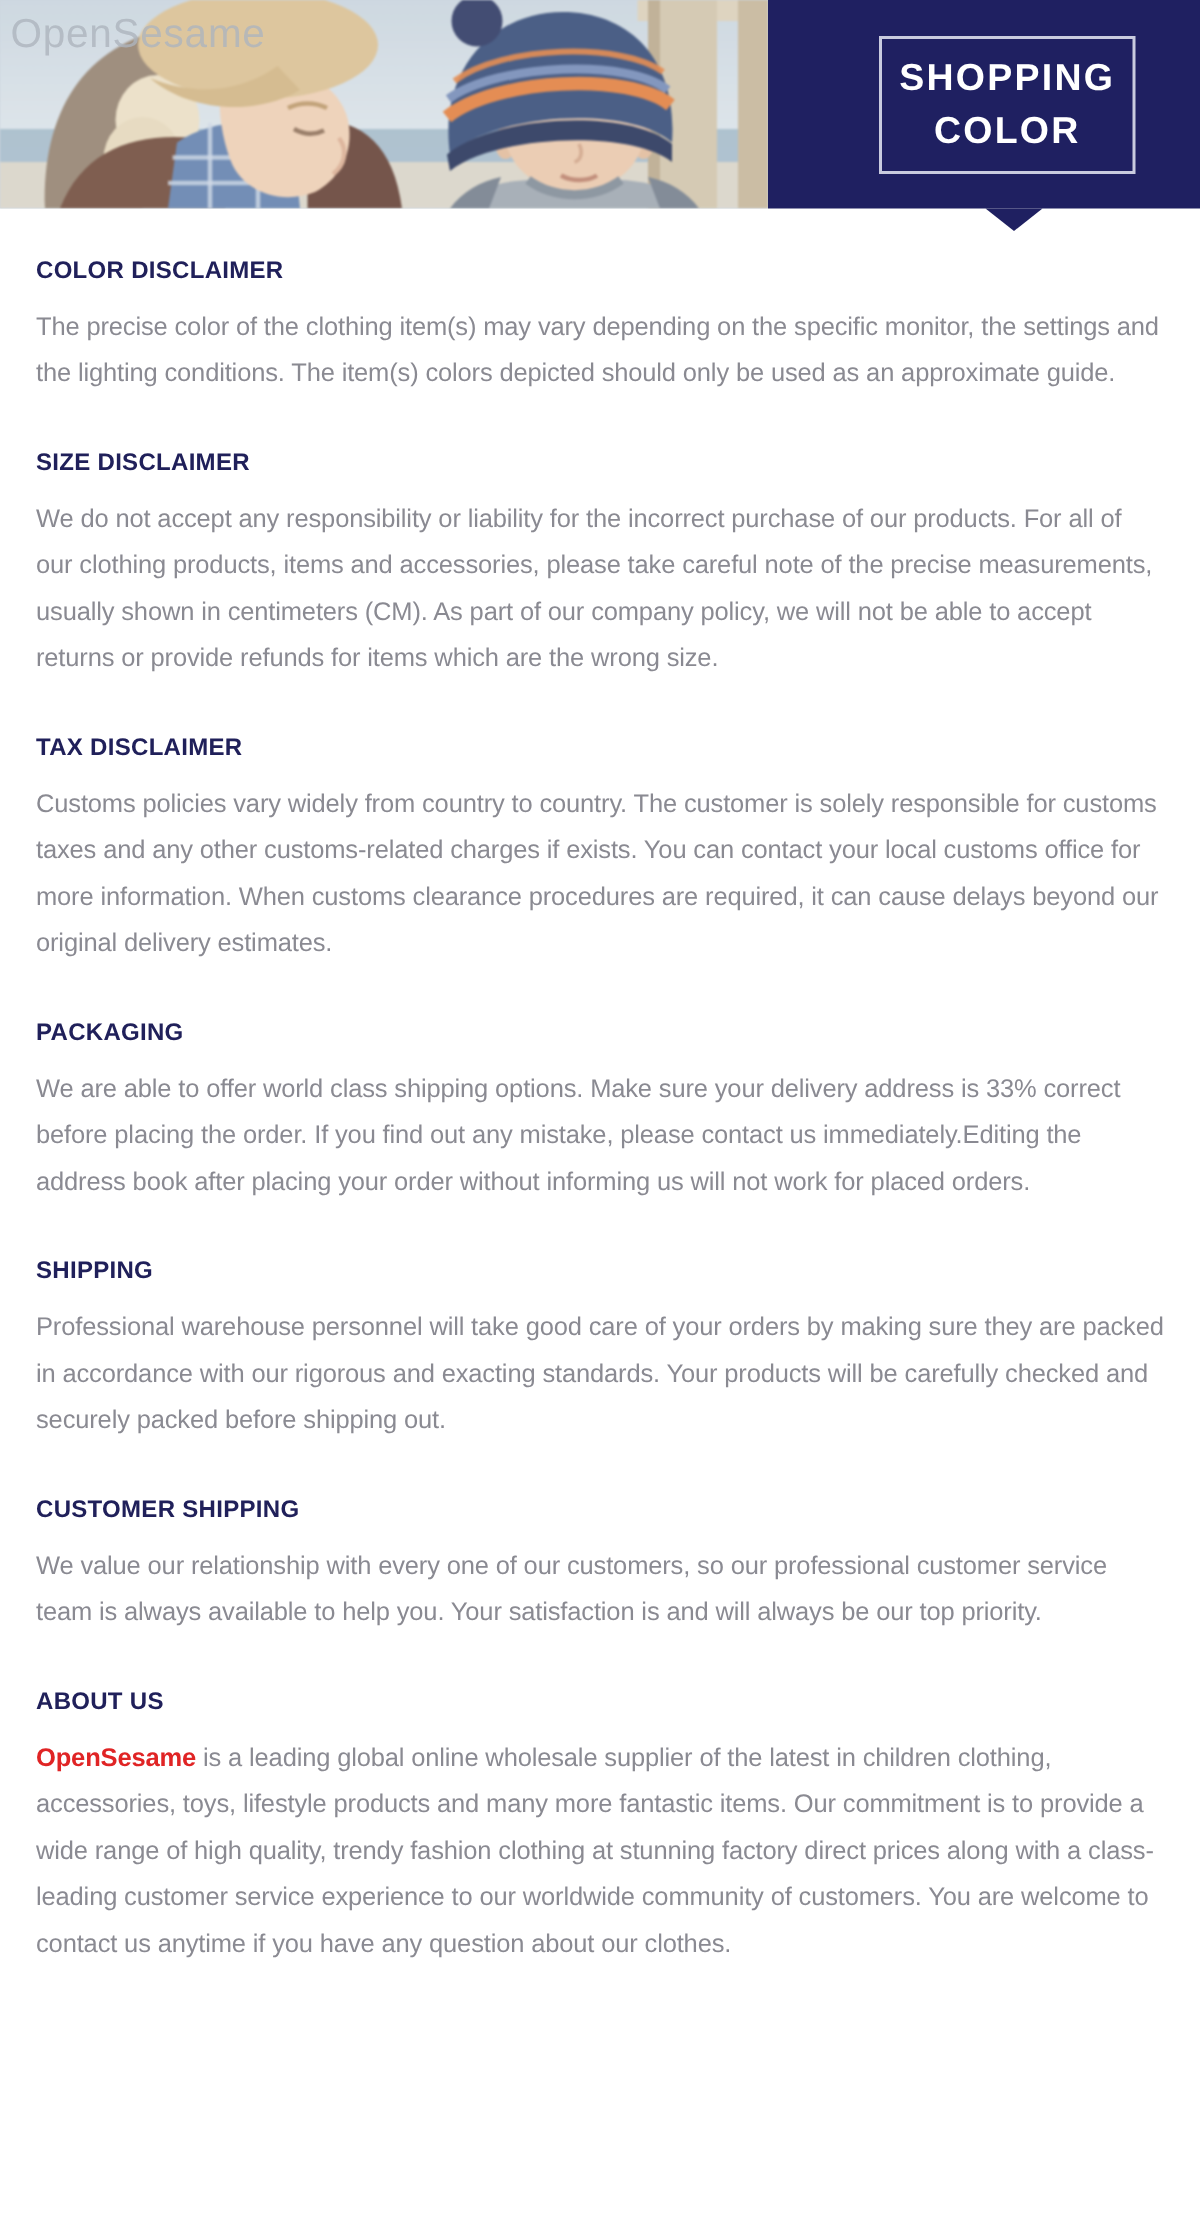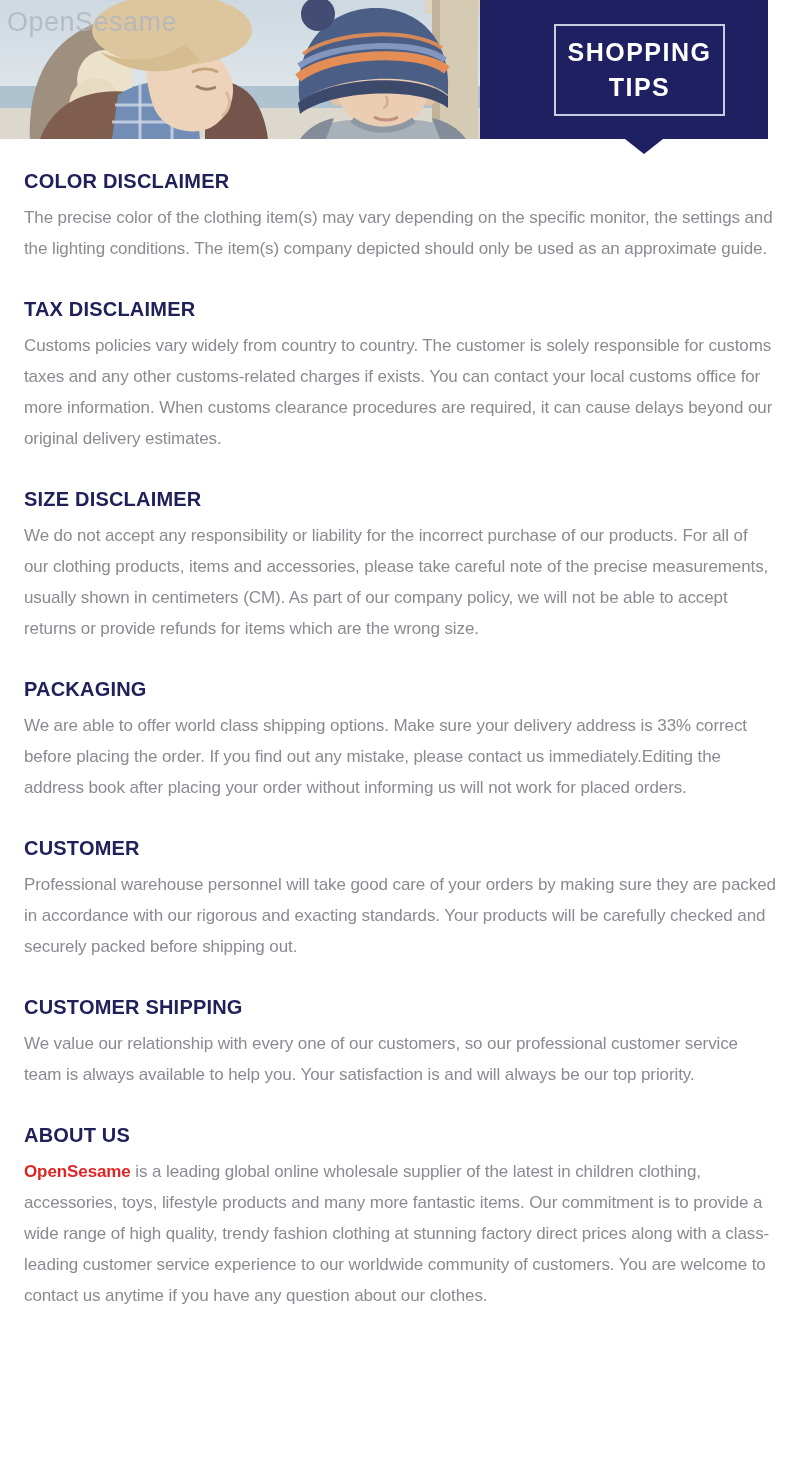--- a/index.html
+++ b/index.html
@@ -20,21 +20,21 @@
     width: 512px; height: 139px;
     overflow: hidden; background: #ccd6de;
   }
   .photo svg { display: block; filter: blur(0.7px); }
   .watermark {
     position: absolute; left: 7px; top: 7px;
     font-size: 27px; color: #aeb5be; opacity: 0.8;
     letter-spacing: 0.5px; white-space: nowrap;
   }
   .panel {
-    position: absolute; left: 480px; top: 0;
+    position: absolute; left: 512px; top: 0;
     width: 288px; height: 139px;
     background: #1f2061;
   }
   .badge-box {
     position: absolute; left: 74px; top: 24px;
     width: 171px; height: 92px;
     border: 2px solid #c9cbdf;
     display: flex; flex-direction: column;
     align-items: center; justify-content: center;
   }
@@ -49,21 +49,21 @@
     border-right: 19px solid transparent;
     border-top: 15px solid #1f2061;
   }
 
   
   .content { padding: 31px 24px 0 24px; }
   .section { margin-bottom: 34px; }
   .section:last-child { margin-bottom: 0; }
   .section h3 {
     margin: 0 0 10px 0;
-    font-size: 20px; line-height: 22px;
+    font-size: 16px; line-height: 22px;
     color: #20205a; font-weight: 700;
     letter-spacing: 0.2px;
   }
   .section p {
     margin: 0;
     font-size: 17px; line-height: 31px;
     color: #8a8a92; letter-spacing: -0.1px;
   }
   .brand { color: #e02425; font-weight: 700; }
 </style>
@@ -127,50 +127,50 @@
         <circle cx="318" cy="14" r="17" fill="#25305c"></circle>
 
         <rect width="512" height="139" fill="#ffffff" opacity="0.14"></rect>
       </svg>
       <div class="watermark">OpenSesame</div>
     </div>
 
     <div class="panel">
       <div class="badge-box">
         <div class="badge-line">SHOPPING</div>
-        <div class="badge-line">TIPS</div>
+        <div class="badge-line">COLOR</div>
       </div>
       <div class="tail"></div>
     </div>
   </div>
 
   <div class="content">
 
     <div class="section">
       <h3>COLOR DISCLAIMER</h3>
-      <p>The precise color of the clothing item(s) may vary depending on the specific monitor, the settings and the lighting conditions. The item(s) company depicted should only be used as an approximate guide.</p>
+      <p>The precise color of the clothing item(s) may vary depending on the specific monitor, the settings and the lighting conditions. The item(s) colors depicted should only be used as an approximate guide.</p>
+    </div>
+
+    <div class="section">
+      <h3>SIZE DISCLAIMER</h3>
+      <p>We do not accept any responsibility or liability for the incorrect purchase of our products. For all of our clothing products, items and accessories, please take careful note of the precise measurements, usually shown in centimeters (CM). As part of our company policy, we will not be able to accept returns or provide refunds for items which are the wrong size.</p>
     </div>
 
     <div class="section">
       <h3>TAX DISCLAIMER</h3>
       <p>Customs policies vary widely from country to country. The customer is solely responsible for customs taxes and any other customs-related charges if exists. You can contact your local customs office for more information. When customs clearance procedures are required, it can cause delays beyond our original delivery estimates.</p>
     </div>
 
     <div class="section">
-      <h3>SIZE DISCLAIMER</h3>
-      <p>We do not accept any responsibility or liability for the incorrect purchase of our products. For all of our clothing products, items and accessories, please take careful note of the precise measurements, usually shown in centimeters (CM). As part of our company policy, we will not be able to accept returns or provide refunds for items which are the wrong size.</p>
-    </div>
-
-    <div class="section">
       <h3>PACKAGING</h3>
       <p>We are able to offer world class shipping options. Make sure your delivery address is 33% correct before placing the order. If you find out any mistake, please contact us immediately.Editing the address book after placing your order without informing us will not work for placed orders.</p>
     </div>
 
     <div class="section">
-      <h3>CUSTOMER</h3>
+      <h3>SHIPPING</h3>
       <p>Professional warehouse personnel will take good care of your orders by making sure they are packed in accordance with our rigorous and exacting standards. Your products will be carefully checked and securely packed before shipping out.</p>
     </div>
 
     <div class="section">
       <h3>CUSTOMER SHIPPING</h3>
       <p>We value our relationship with every one of our customers, so our professional customer service team is always available to help you. Your satisfaction is and will always be our top priority.</p>
     </div>
 
     <div class="section">
       <h3>ABOUT US</h3>

